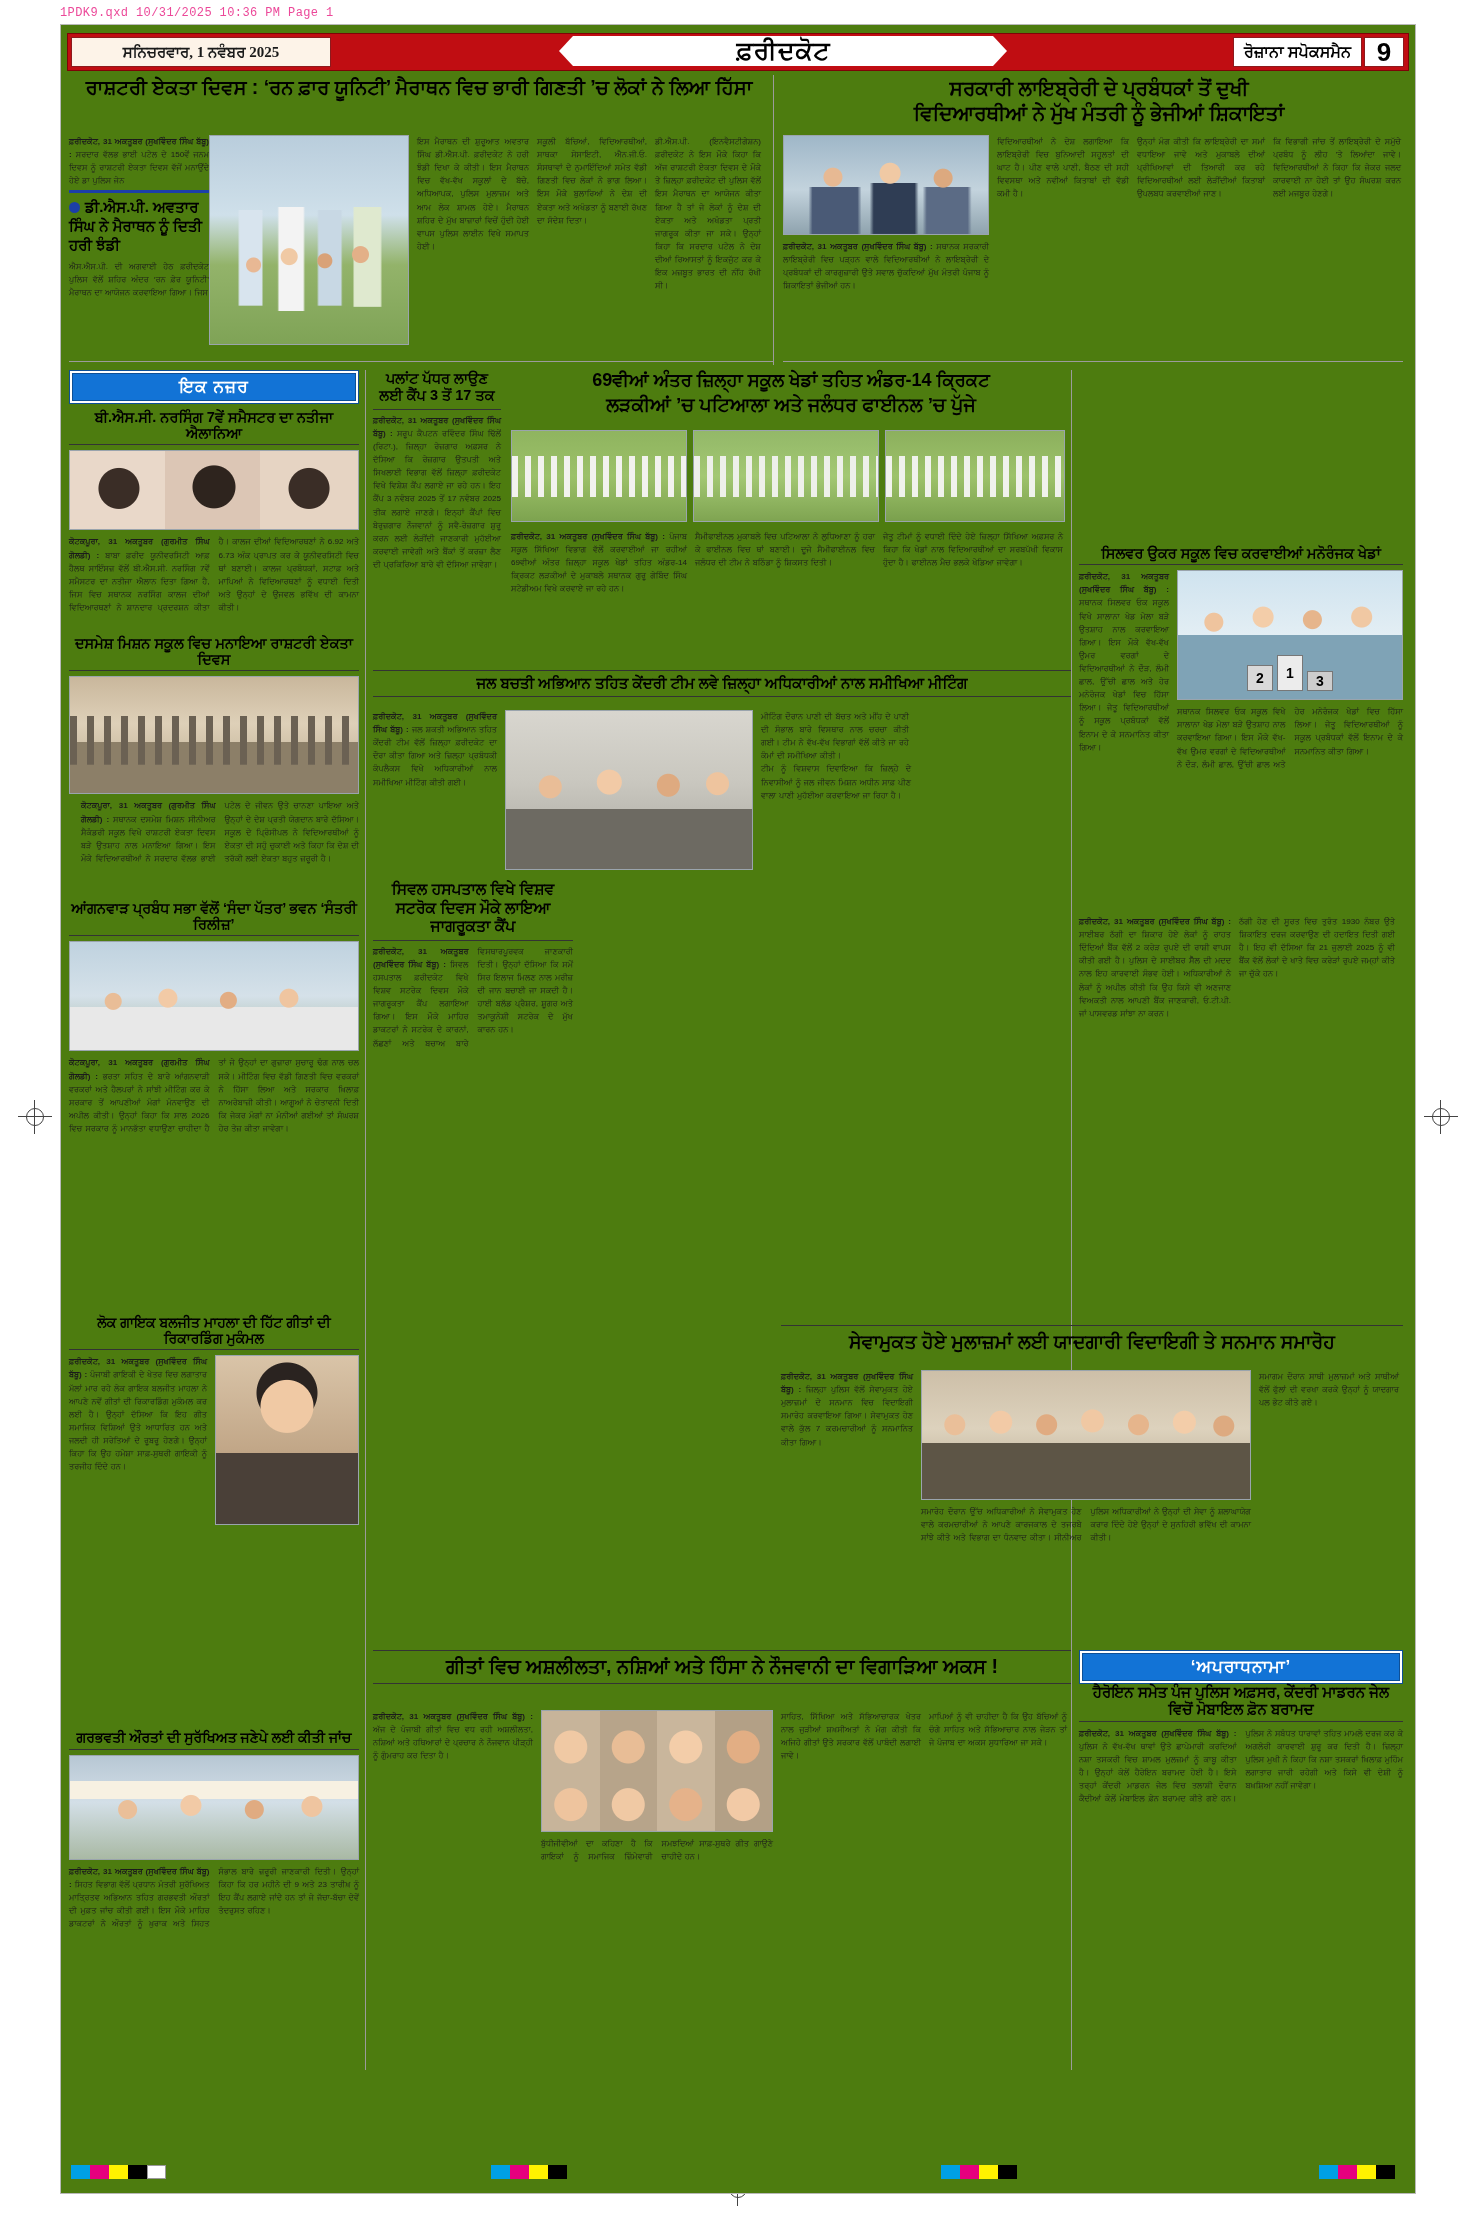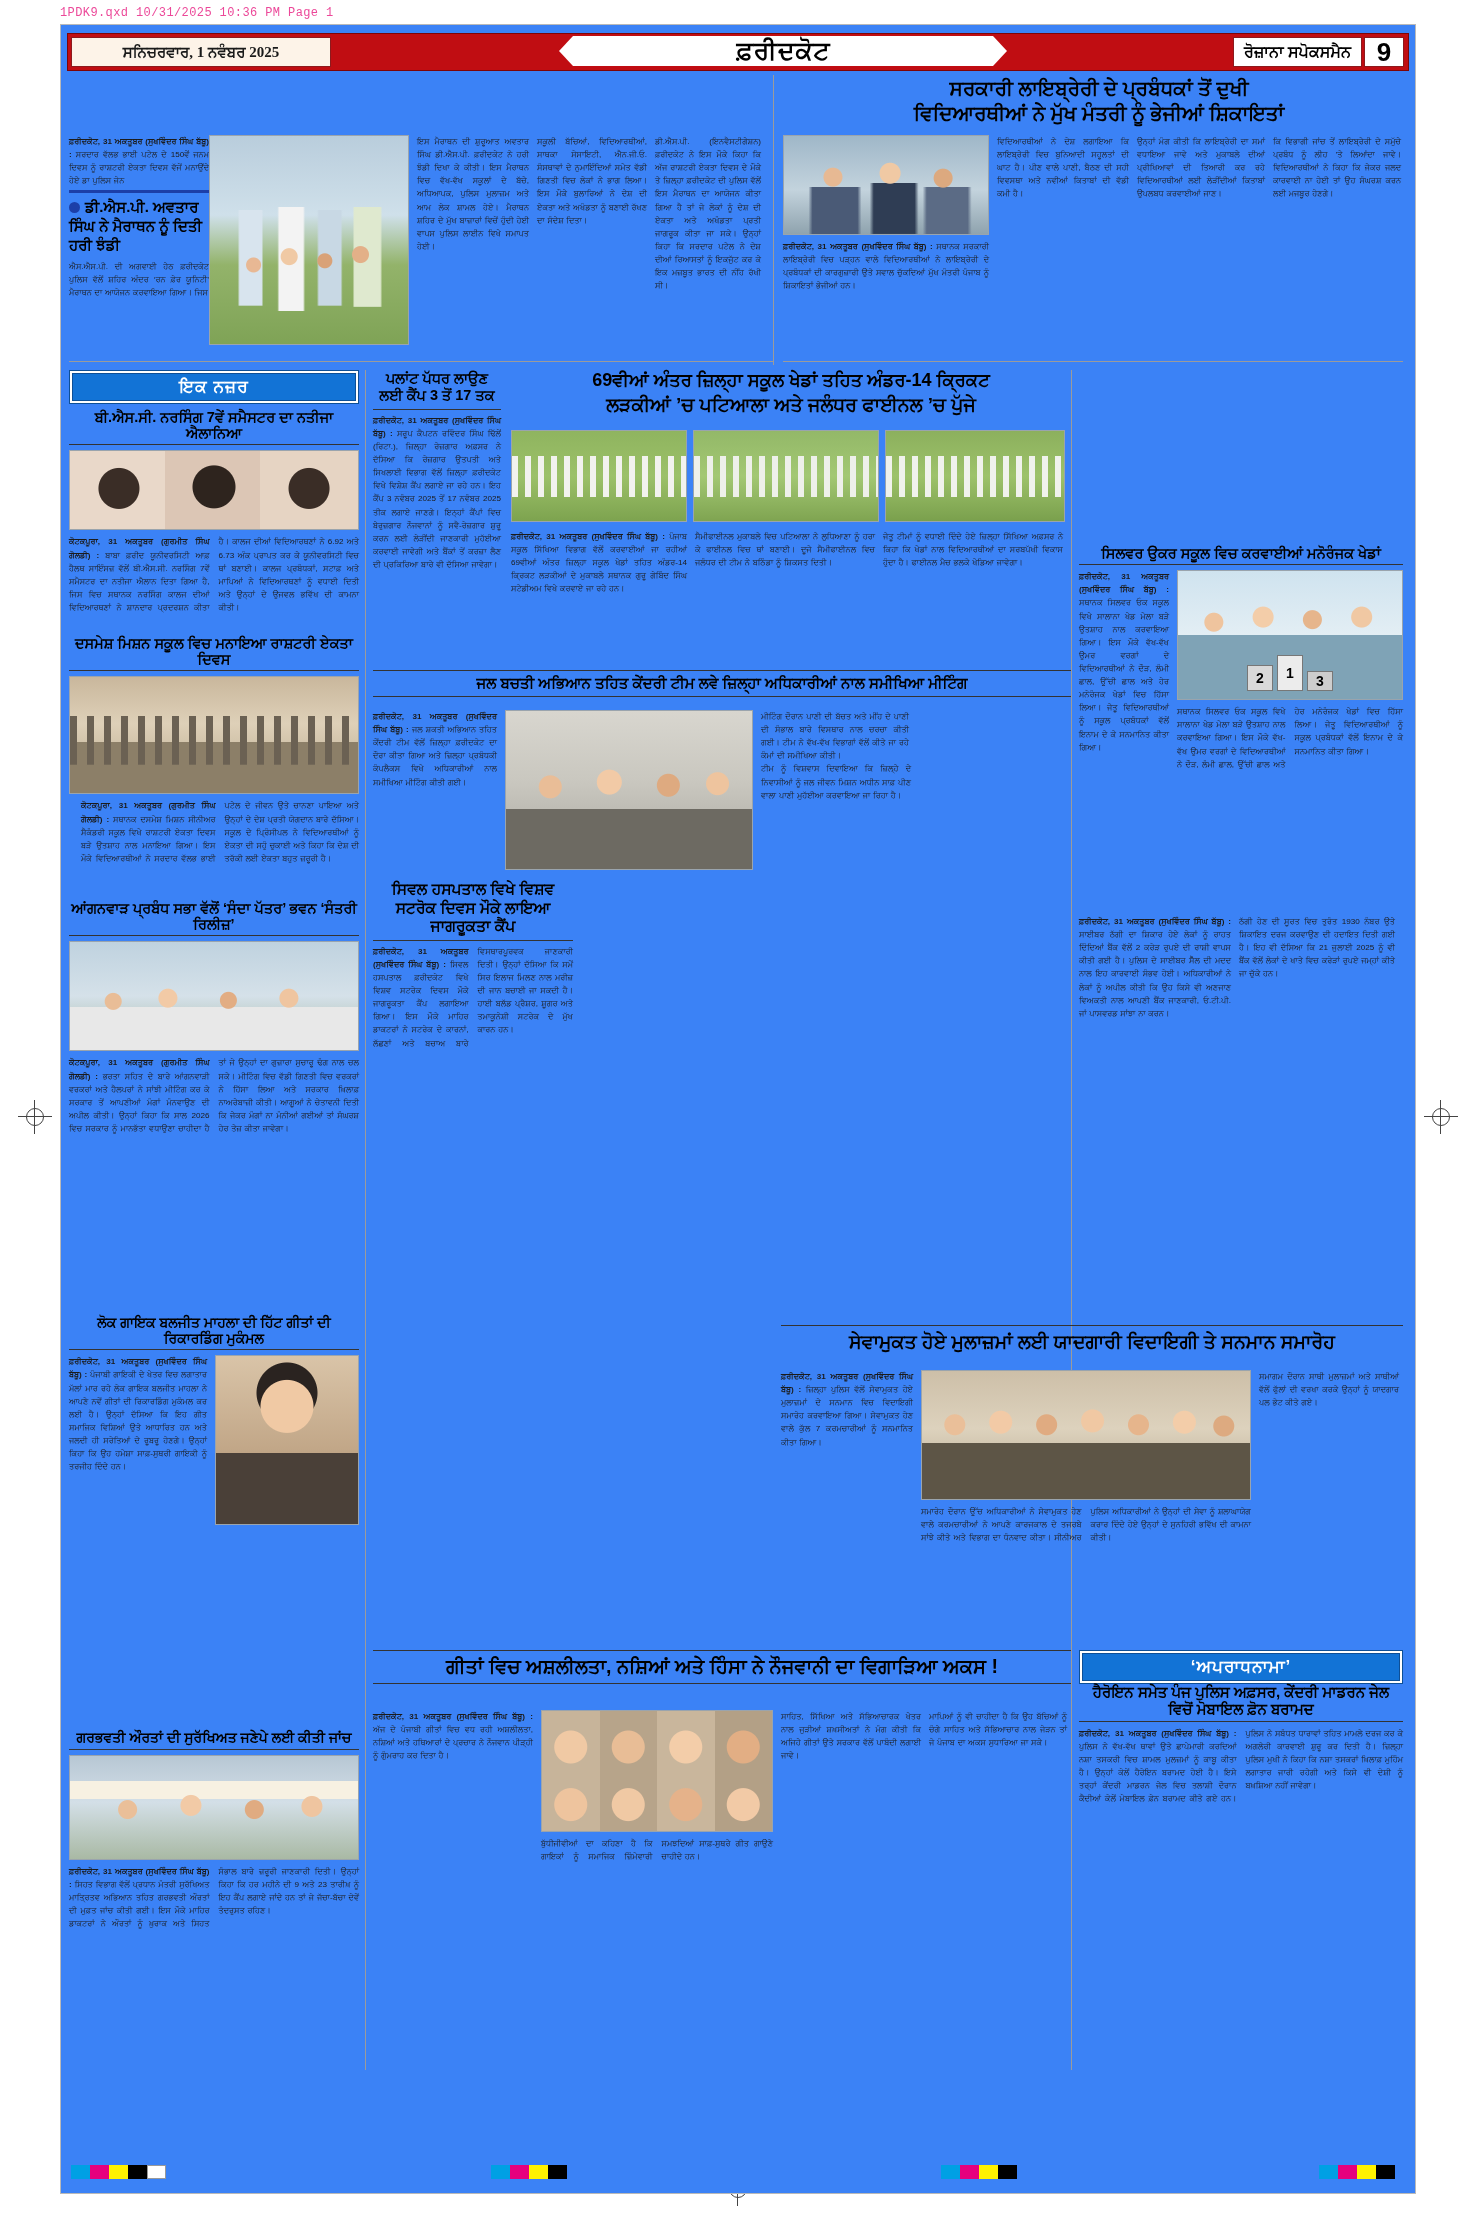--- a/index.html
+++ b/index.html
@@ -30,21 +30,21 @@
   .regmark .circ {
     position:absolute; left:8px; top:8px; width:18px; height:18px;
     border:1px solid #444; border-radius:50%;
   }
 
   
   .page {
     position:absolute; left:60px; top:24px;
     width:1356px; height:2170px;
     border:1px solid #b9b9b9;
-    background:#3b82f6;
+    background:#4d7c0f;
   }
 
   
   .masthead {
     position:relative; margin:8px 6px 0 6px; height:38px;
     background:#c00d12; border:1px solid #7d0407;
     display:flex; align-items:stretch;
   }
   .mh-date {
     width:260px; margin:3px; background:#fdf3e8;
@@ -150,20 +150,23 @@
 
   <div class="masthead">
     <div class="mh-date">ਸਨਿਚਰਵਾਰ, 1 ਨਵੰਬਰ 2025</div>
     <div class="mh-flex">
       <div class="mh-title">ਫ਼ਰੀਦਕੋਟ</div>
     </div>
     <div class="mh-brand">ਰੋਜ਼ਾਨਾ ਸਪੋਕਸਮੈਨ</div>
     <div class="mh-page">9</div>
   </div>
 
+  <div class="zone" style="left:8px; top:52px; width:700px;">
+    <div class="hl hl-xl" style="text-align:center; font-size:19.5px;">ਰਾਸ਼ਟਰੀ ਏਕਤਾ ਦਿਵਸ : ‘ਰਨ ਫ਼ਾਰ ਯੂਨਿਟੀ’ ਮੈਰਾਥਨ ਵਿਚ ਭਾਰੀ ਗਿਣਤੀ ’ਚ ਲੋਕਾਂ ਨੇ ਲਿਆ ਹਿੱਸਾ</div>
+  </div>
 
   <div class="zone" style="left:728px; top:52px; width:620px;">
     <div class="hl hl-xl" style="text-align:center; font-size:20px;">ਸਰਕਾਰੀ ਲਾਇਬ੍ਰੇਰੀ ਦੇ ਪ੍ਰਬੰਧਕਾਂ ਤੋਂ ਦੁਖੀ</div>
     <div class="hl hl-xl" style="text-align:center; font-size:20px; margin-top:3px;">ਵਿਦਿਆਰਥੀਆਂ ਨੇ ਮੁੱਖ ਮੰਤਰੀ ਨੂੰ ਭੇਜੀਆਂ ਸ਼ਿਕਾਇਤਾਂ</div>
   </div>
 
   <div class="divider-v" style="left:712px; top:50px; height:290px;"></div>
 
   <div class="zone clearfix" style="left:8px; top:110px; width:700px;">
 

